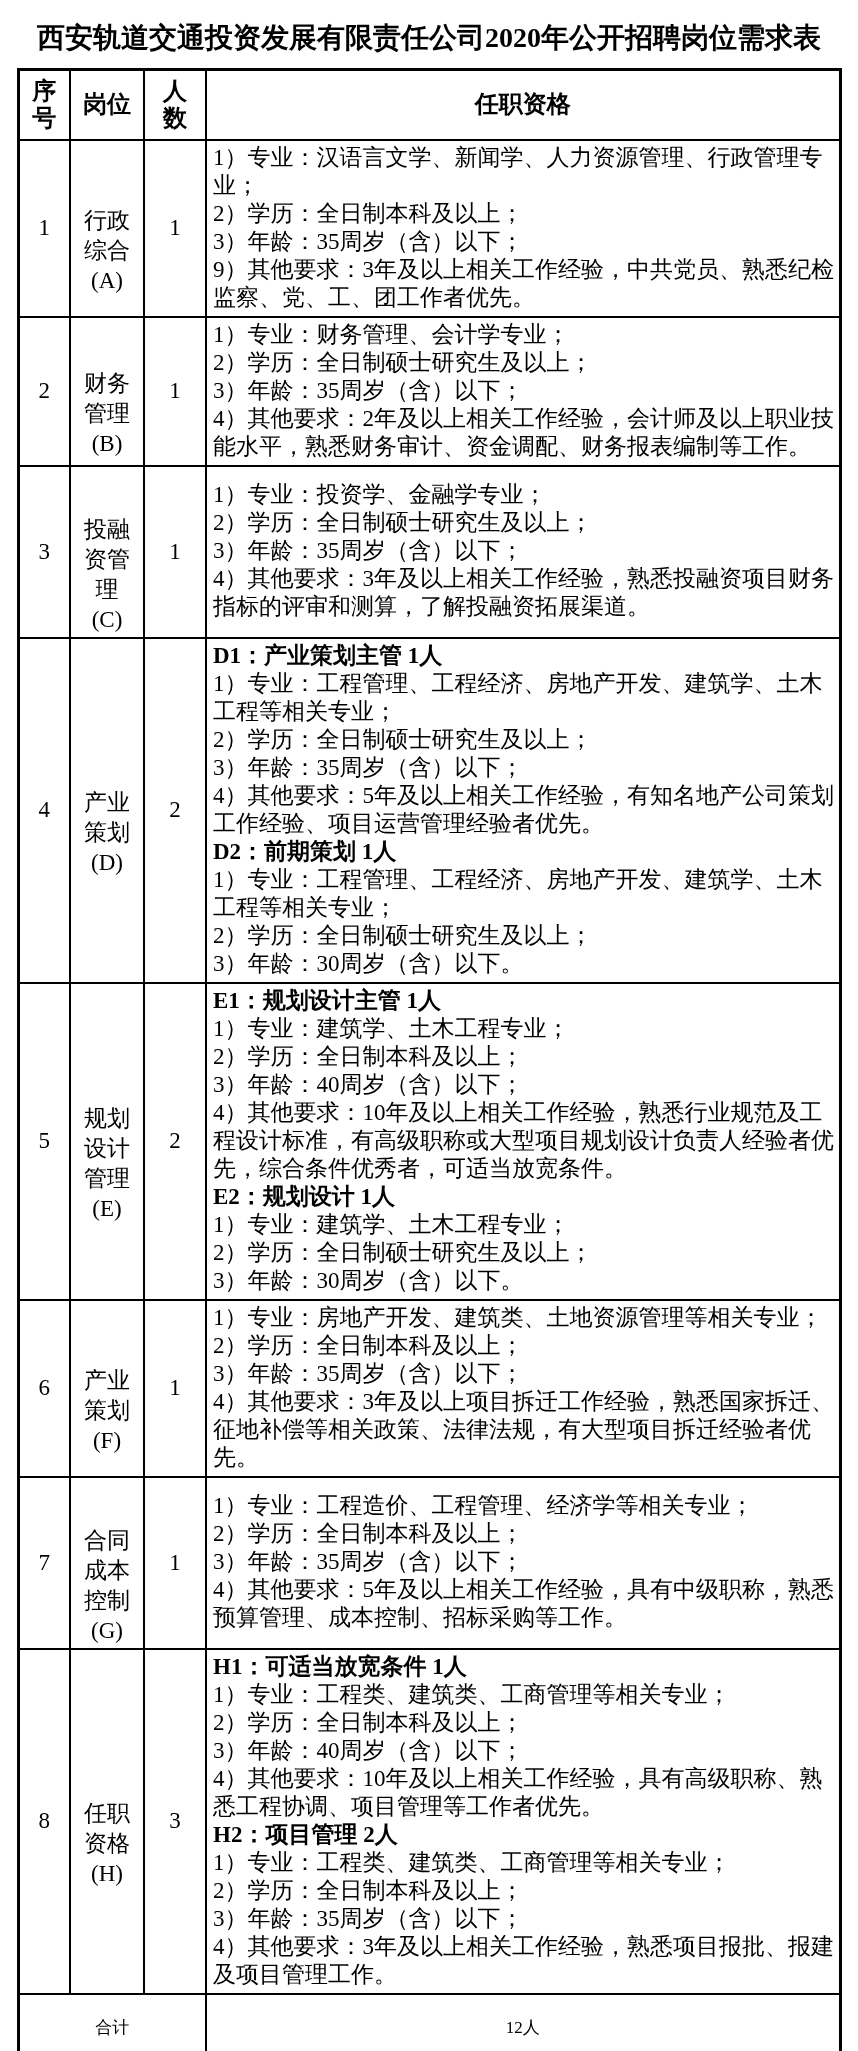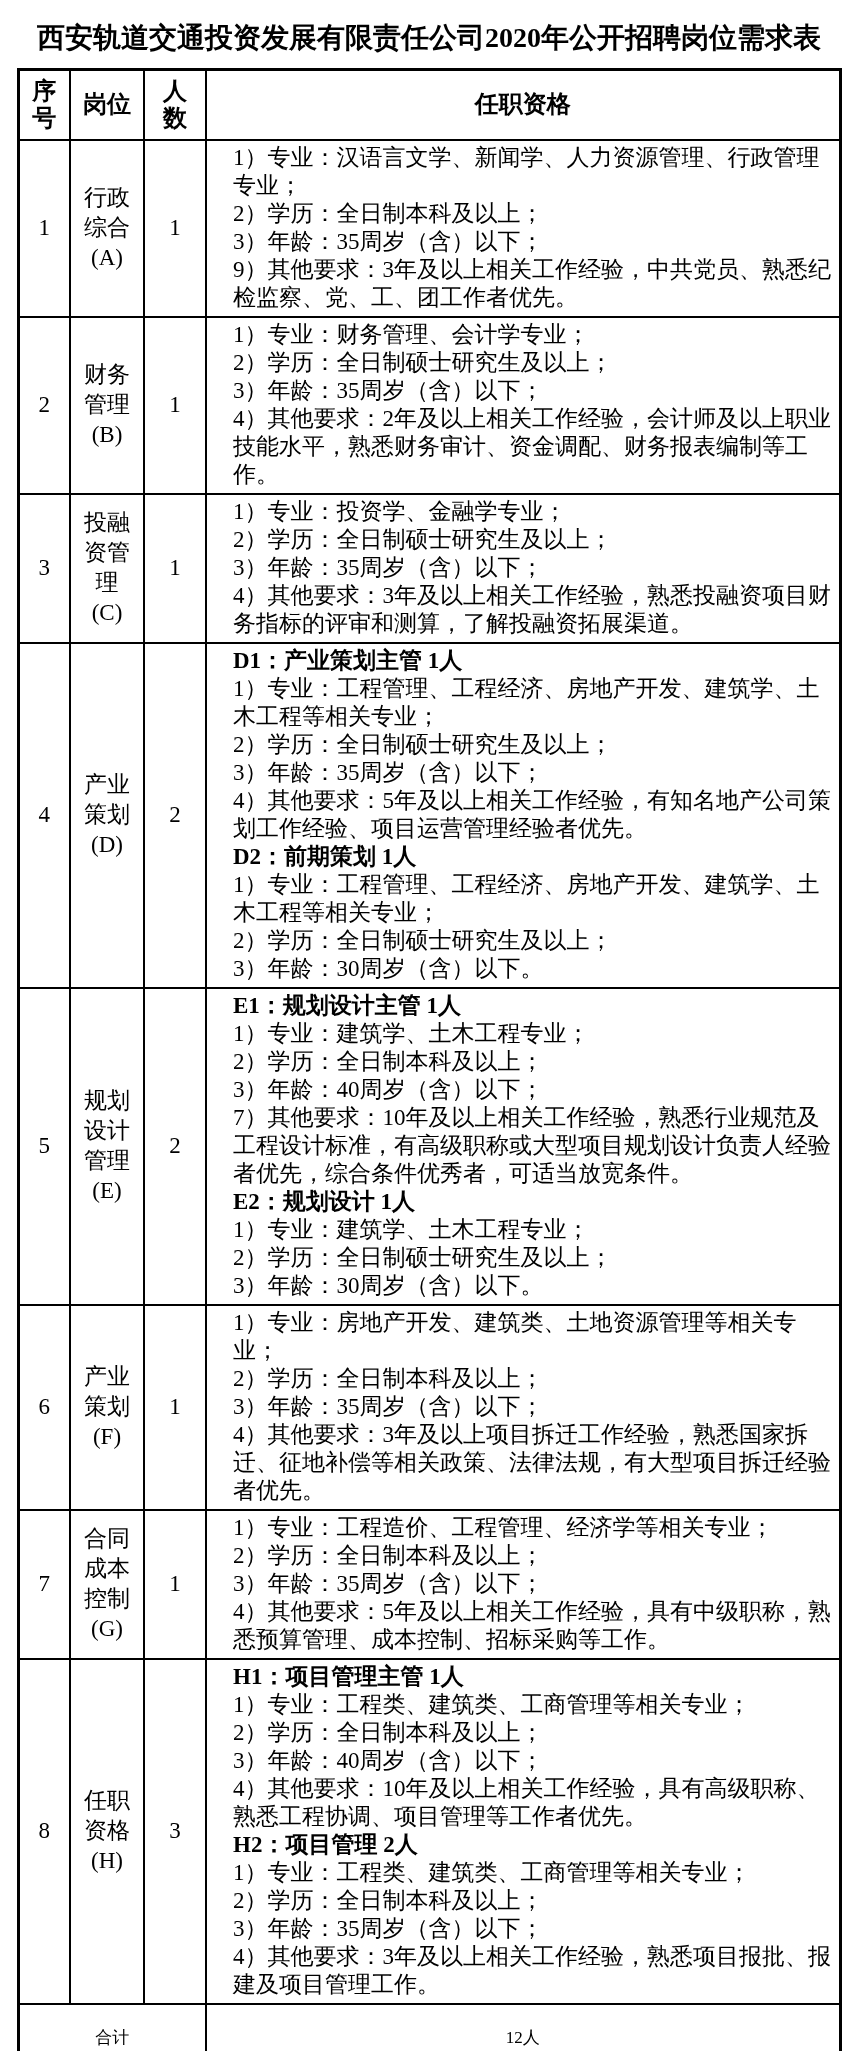--- a/index.html
+++ b/index.html
@@ -50,29 +50,29 @@
     text-align: center;
     font-size: 23px;
     padding: 0;
   }
   td.pos-cell {
     text-align: center;
     font-size: 23px;
     line-height: 30px;
     padding: 2px 11px;
   }
-  .pos-name { word-break: break-all; }
+  .pos-name { word-break: break-all; margin-top: 46px; }
   .pos-code { word-break: keep-all; }
   td.qual-cell {
     font-size: 23px;
     line-height: 28px;
     padding: 3px 3px 4px 6px;
     text-align: left;
   }
-  .qline { word-break: break-all; margin-left: 20px; }
+  .qline { word-break: break-all; }
   .qline.bold { font-weight: bold; }
   tr.total-row td {
     height: 68px;
     font-size: 17px;
     text-align: center;
   }
 </style>
 </head>
 <body>
 
@@ -162,21 +162,21 @@
           <td class="pos-cell">
             <div class="pos-name">规划设计管理</div>
             <div class="pos-code">(E)</div>
           </td>
           <td class="cnt-cell">2</td>
           <td class="qual-cell">
             <div class="qline bold">E1：规划设计主管 1人</div>
             <div class="qline">1）专业：建筑学、土木工程专业；</div>
             <div class="qline">2）学历：全日制本科及以上；</div>
             <div class="qline">3）年龄：40周岁（含）以下；</div>
-            <div class="qline">7）其他要求：10年及以上相关工作经验，熟悉行业规范及工程设计标准，有高级职称或大型项目规划设计负责人经验者优先，综合条件优秀者，可适当放宽条件。</div>
+            <div class="qline">4）其他要求：10年及以上相关工作经验，熟悉行业规范及工程设计标准，有高级职称或大型项目规划设计负责人经验者优先，综合条件优秀者，可适当放宽条件。</div>
             <div class="qline bold">E2：规划设计 1人</div>
             <div class="qline">1）专业：建筑学、土木工程专业；</div>
             <div class="qline">2）学历：全日制硕士研究生及以上；</div>
             <div class="qline">3）年龄：30周岁（含）以下。</div>
           </td>
         </tr>
         <tr>
           <td class="no-cell">6</td>
           <td class="pos-cell">
             <div class="pos-name">产业策划</div>
@@ -205,21 +205,21 @@
           </td>
         </tr>
         <tr>
           <td class="no-cell">8</td>
           <td class="pos-cell">
             <div class="pos-name">任职资格</div>
             <div class="pos-code">(H)</div>
           </td>
           <td class="cnt-cell">3</td>
           <td class="qual-cell">
-            <div class="qline bold">H1：项目管理主管 1人</div>
+            <div class="qline bold">H1：可适当放宽条件 1人</div>
             <div class="qline">1）专业：工程类、建筑类、工商管理等相关专业；</div>
             <div class="qline">2）学历：全日制本科及以上；</div>
             <div class="qline">3）年龄：40周岁（含）以下；</div>
             <div class="qline">4）其他要求：10年及以上相关工作经验，具有高级职称、熟悉工程协调、项目管理等工作者优先。</div>
             <div class="qline bold">H2：项目管理 2人</div>
             <div class="qline">1）专业：工程类、建筑类、工商管理等相关专业；</div>
             <div class="qline">2）学历：全日制本科及以上；</div>
             <div class="qline">3）年龄：35周岁（含）以下；</div>
             <div class="qline">4）其他要求：3年及以上相关工作经验，熟悉项目报批、报建及项目管理工作。</div>
           </td>

